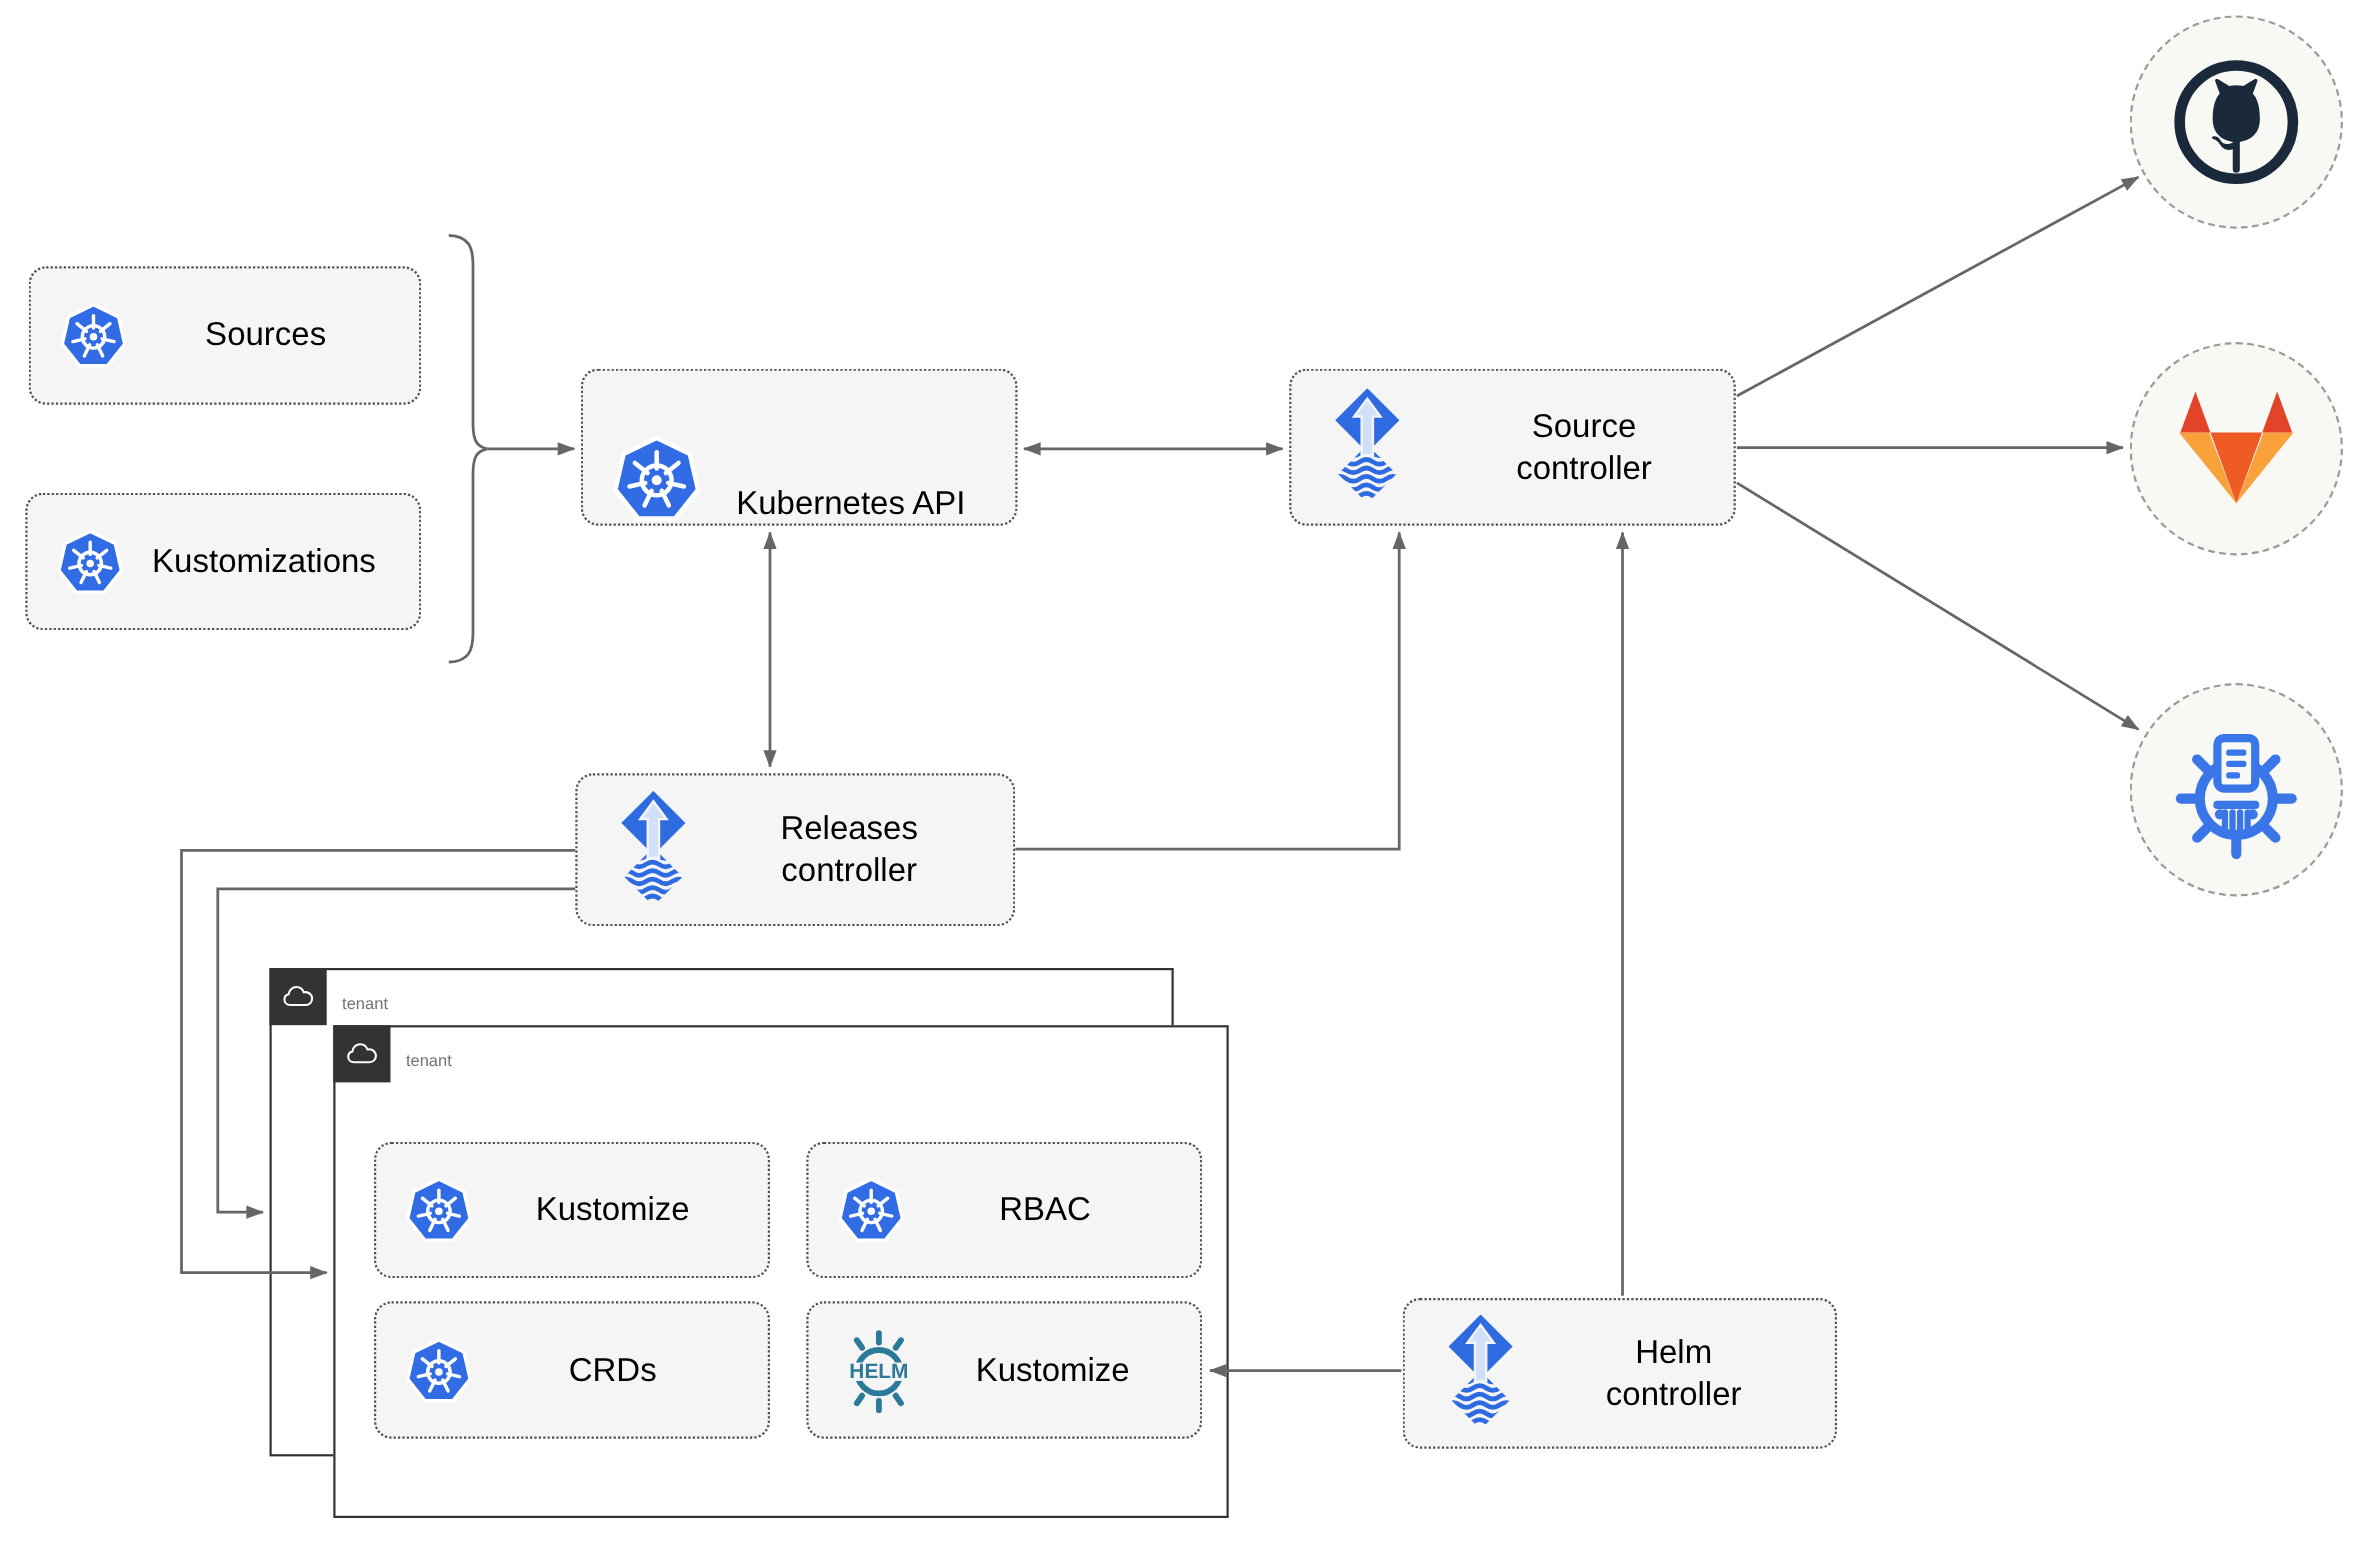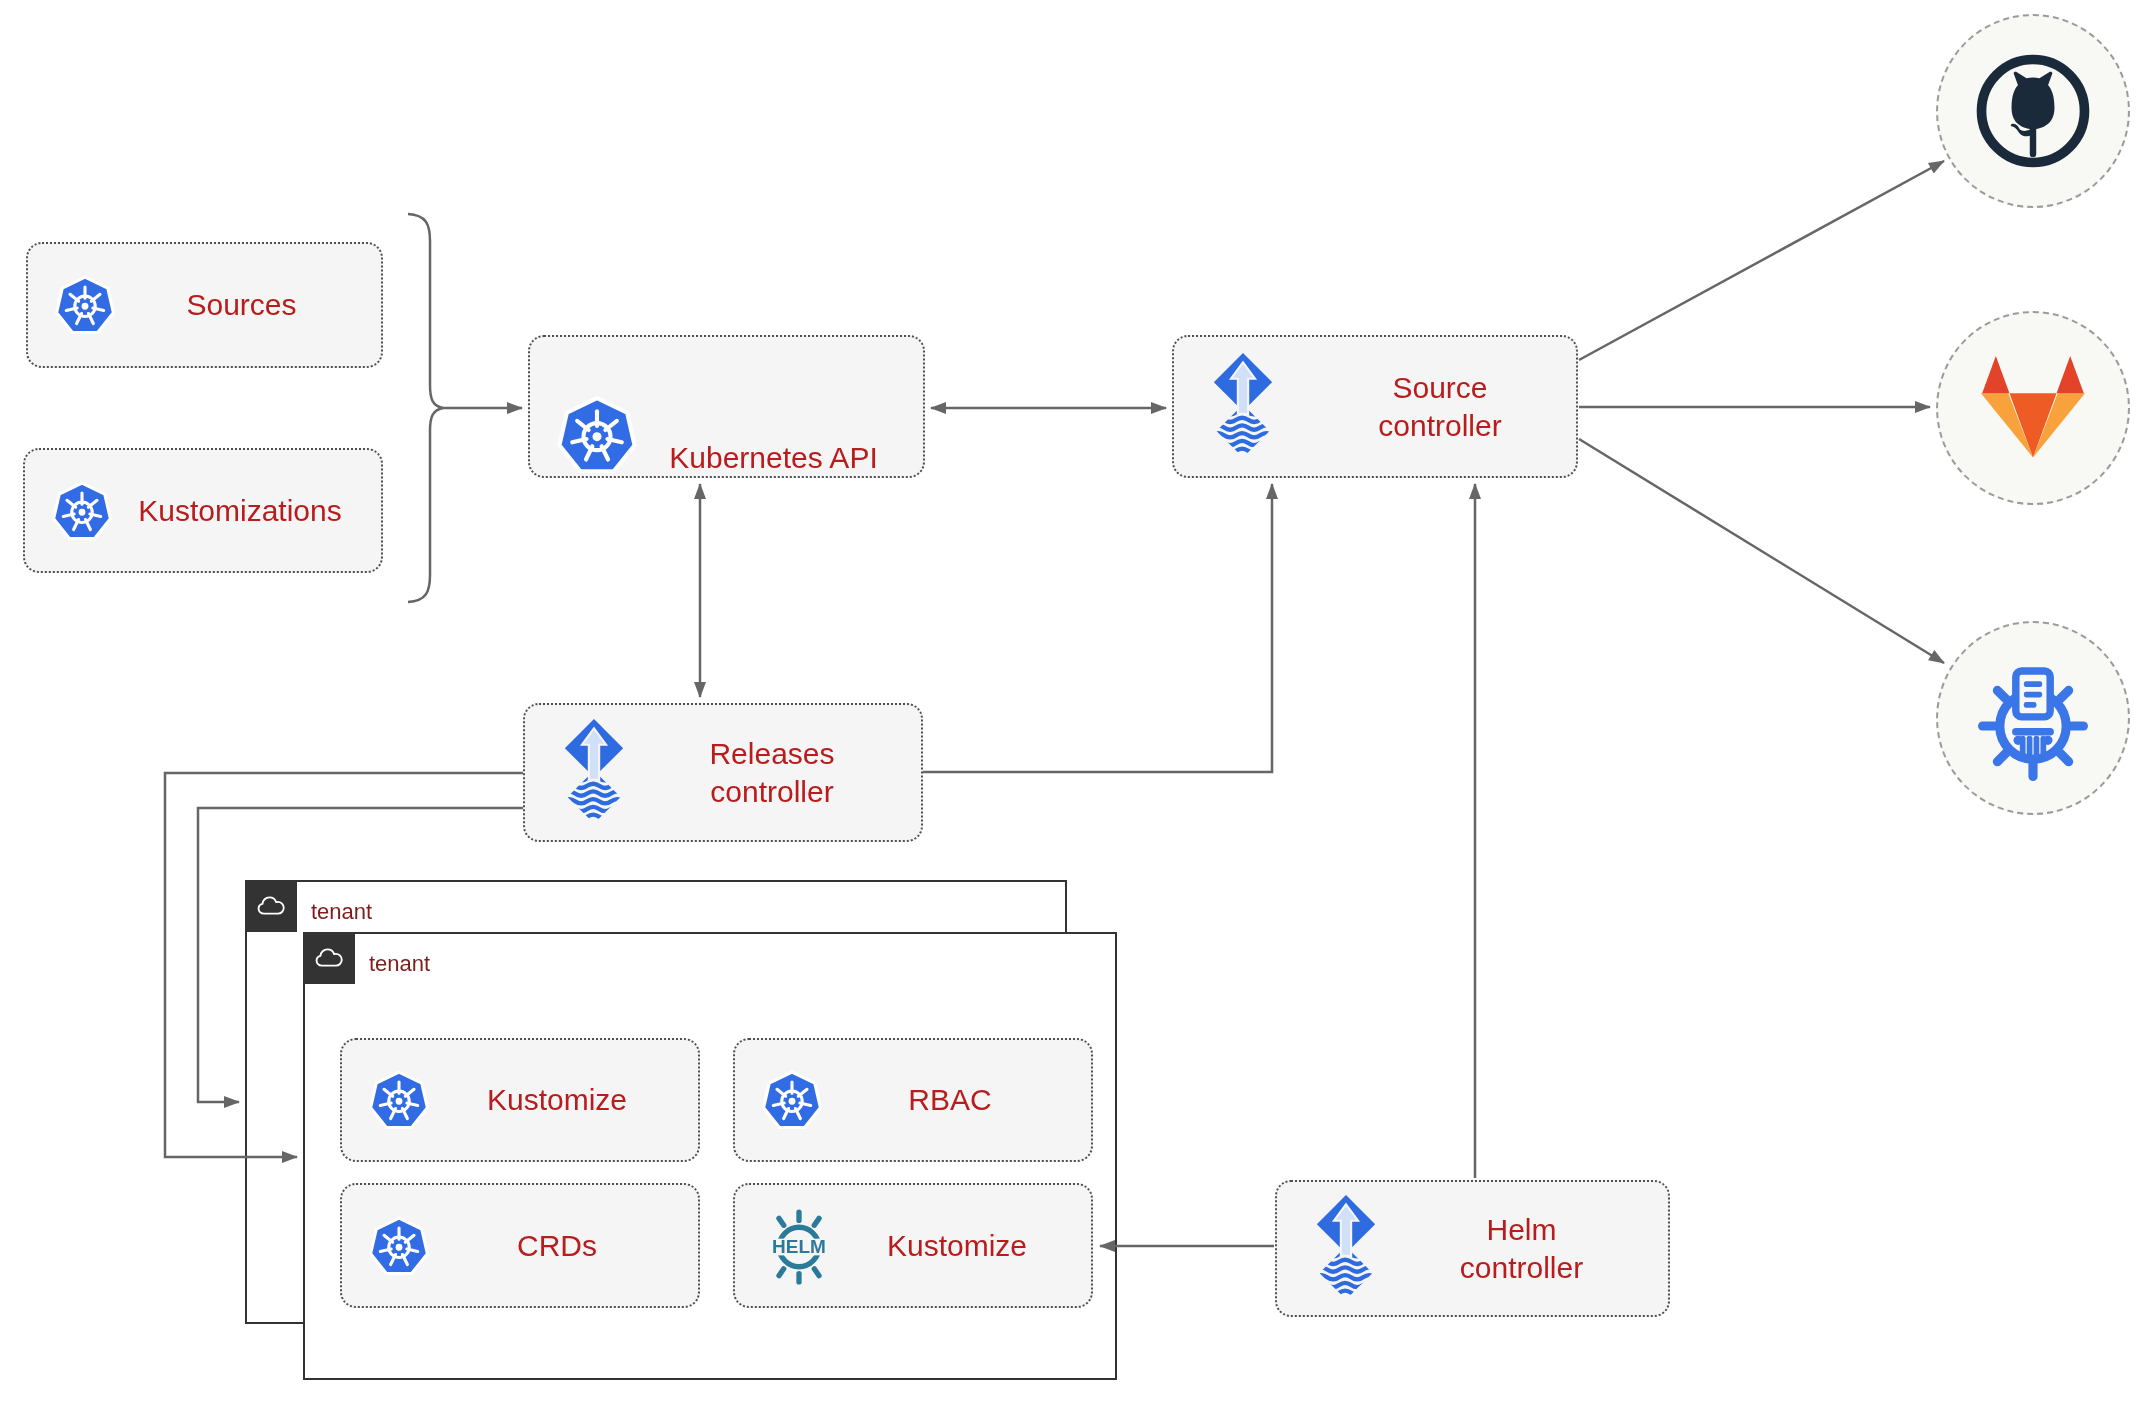--- a/index.html
+++ b/index.html
@@ -1,27 +1,27 @@
 <!DOCTYPE html>
 <html><head>
 <meta charset="utf-8">
 <style>
   html,body{margin:0;padding:0;background:#fff;}
   #canvas{position:relative;width:2144px;height:1407px;background:#fff;overflow:hidden;
           font-family:"Liberation Sans",sans-serif;}
   .node{position:absolute;background:#f5f5f5;border:2px dotted #4f4f4f;border-radius:16px;
         display:flex;align-items:center;box-sizing:border-box;}
   .node .ic{flex:0 0 auto;margin-left:26px;display:block;}
-  .node .lbl{flex:1;text-align:center;font-size:30px;color:#b91c1c;line-height:1.25;
+  .node .lbl{flex:1;text-align:center;font-size:30px;color:#000000;line-height:1.25;
              white-space:pre-line;padding-right:14px;}
   .tenant{position:absolute;background:#fff;border:2.5px solid #333;box-sizing:border-box;}
   .tenant-header{position:absolute;top:-2.5px;left:-2.5px;width:52px;height:52px;background:#333;
                  display:flex;align-items:center;justify-content:center;}
   .tenant-label{position:absolute;top:0;left:64px;height:60px;display:flex;align-items:center;
-                font-size:22px;color:#7f1d1d;}
+                font-size:15px;color:#737373;}
   .circle-node{position:absolute;width:194px;height:194px;border-radius:50%;background:#f8f8f5;
                border:2px dashed #9b9b9b;box-sizing:border-box;
                display:flex;align-items:center;justify-content:center;}
   #connectors{position:absolute;left:0;top:0;width:2144px;height:1407px;pointer-events:none;}
   svg{display:block;}
 </style>
 </head>
 <body>
 
 <div id="canvas">

